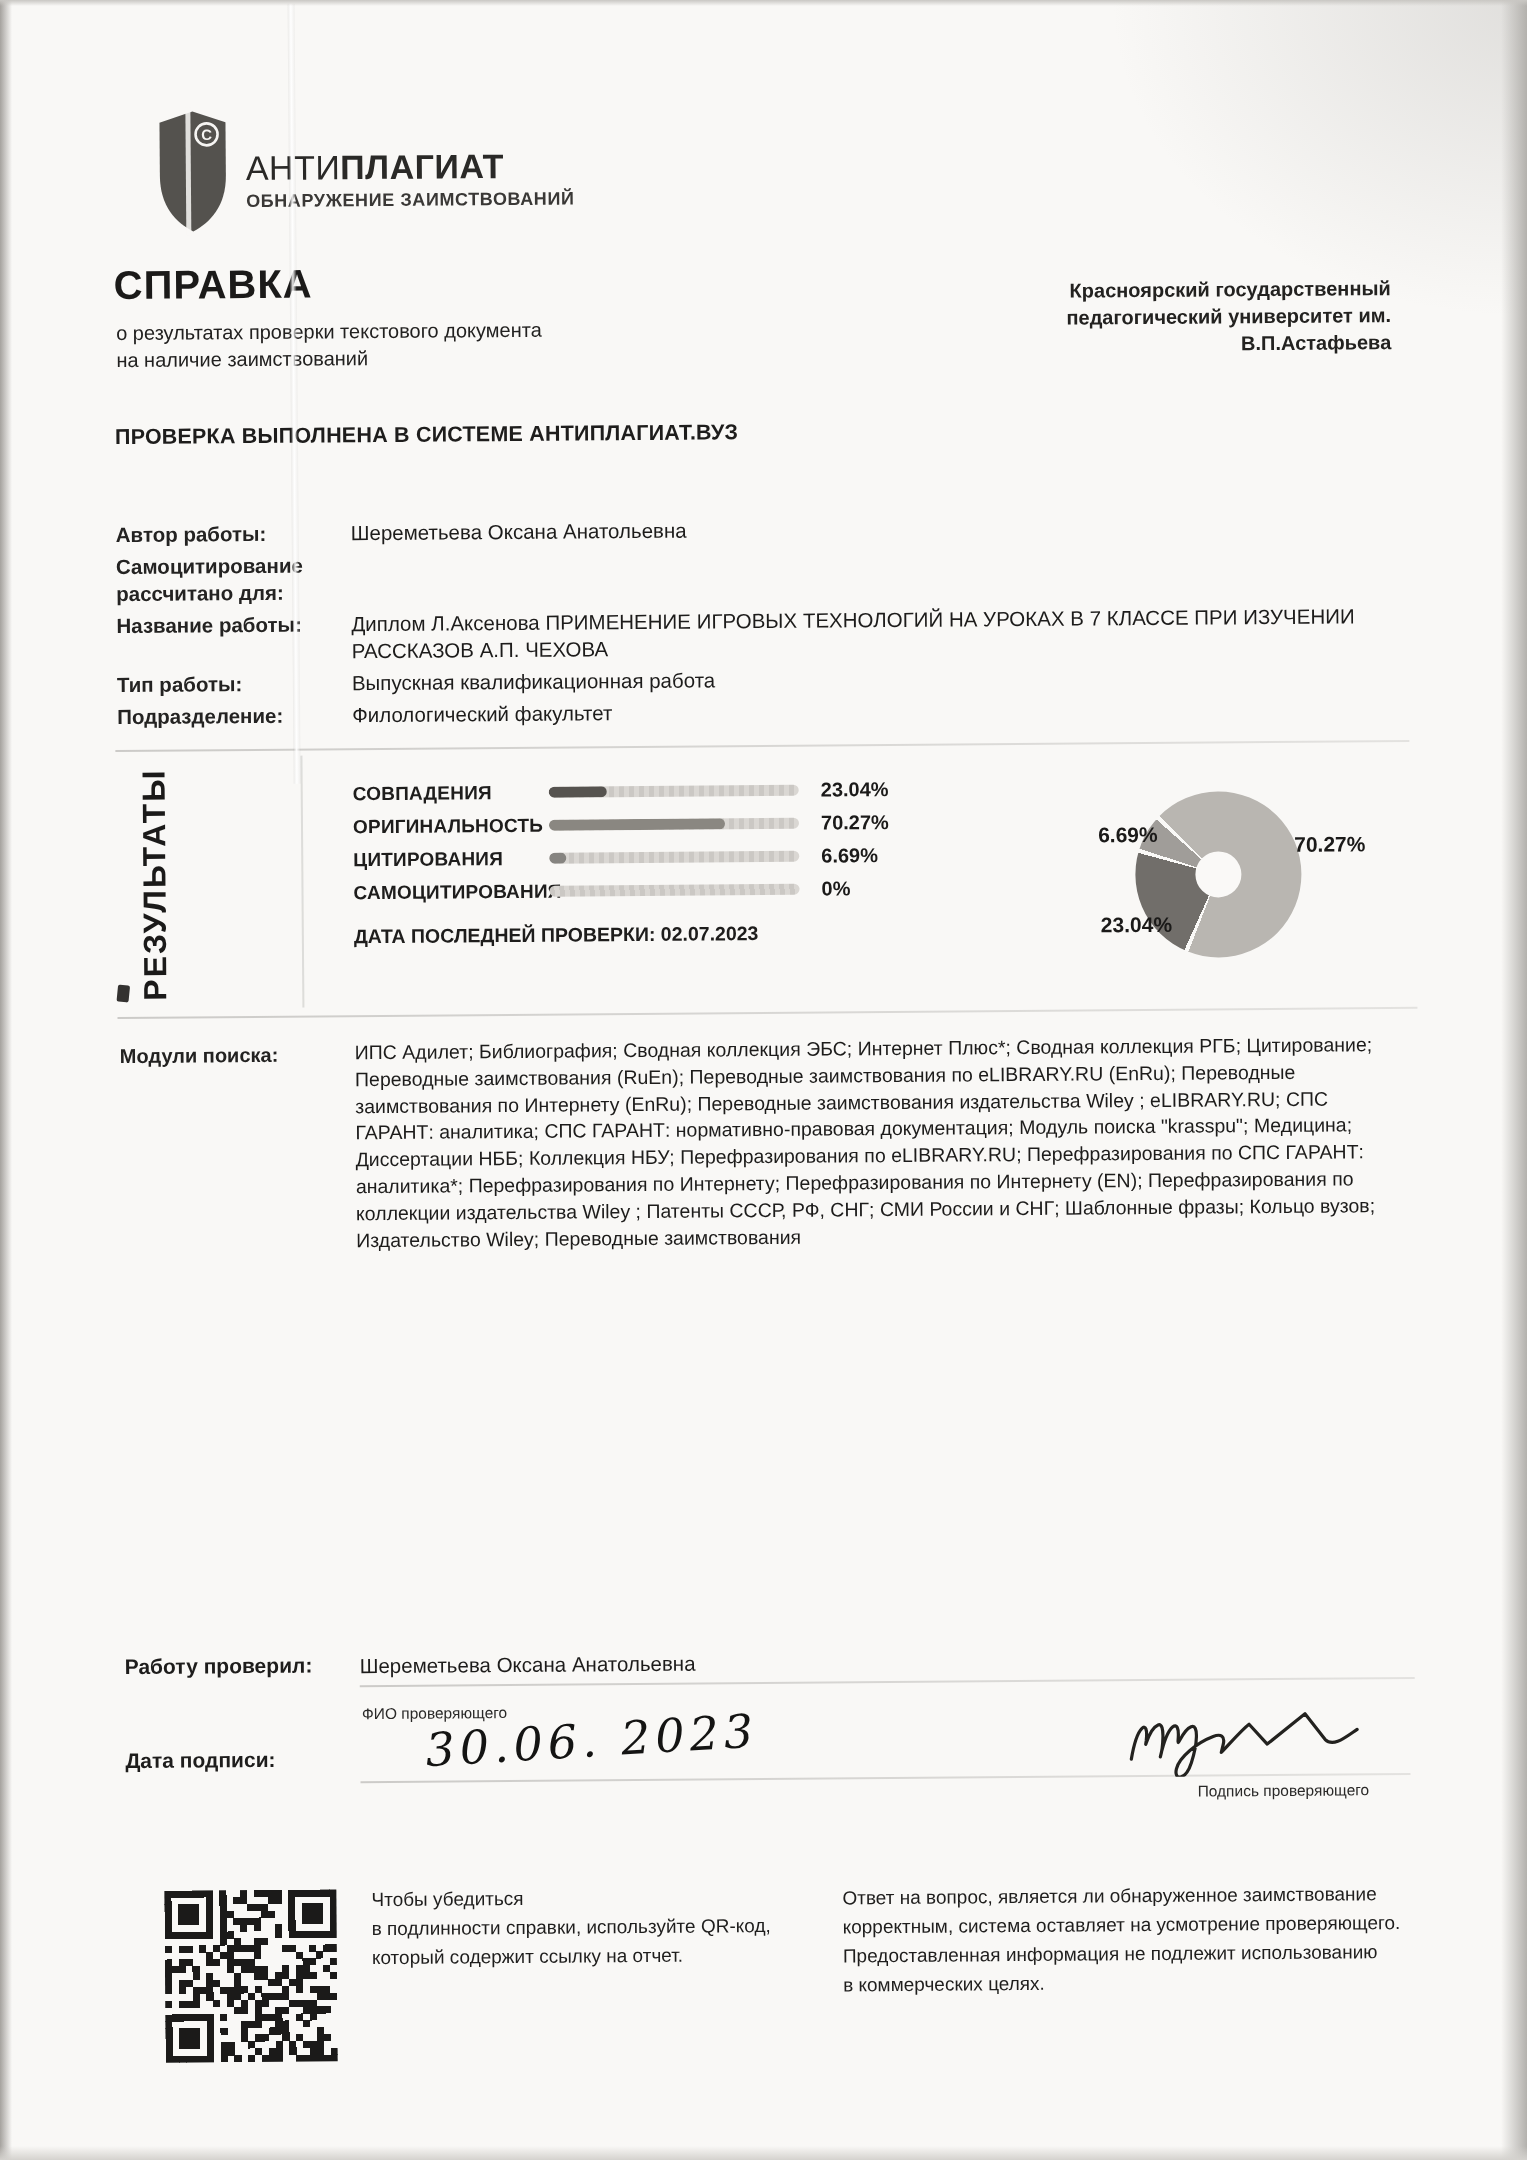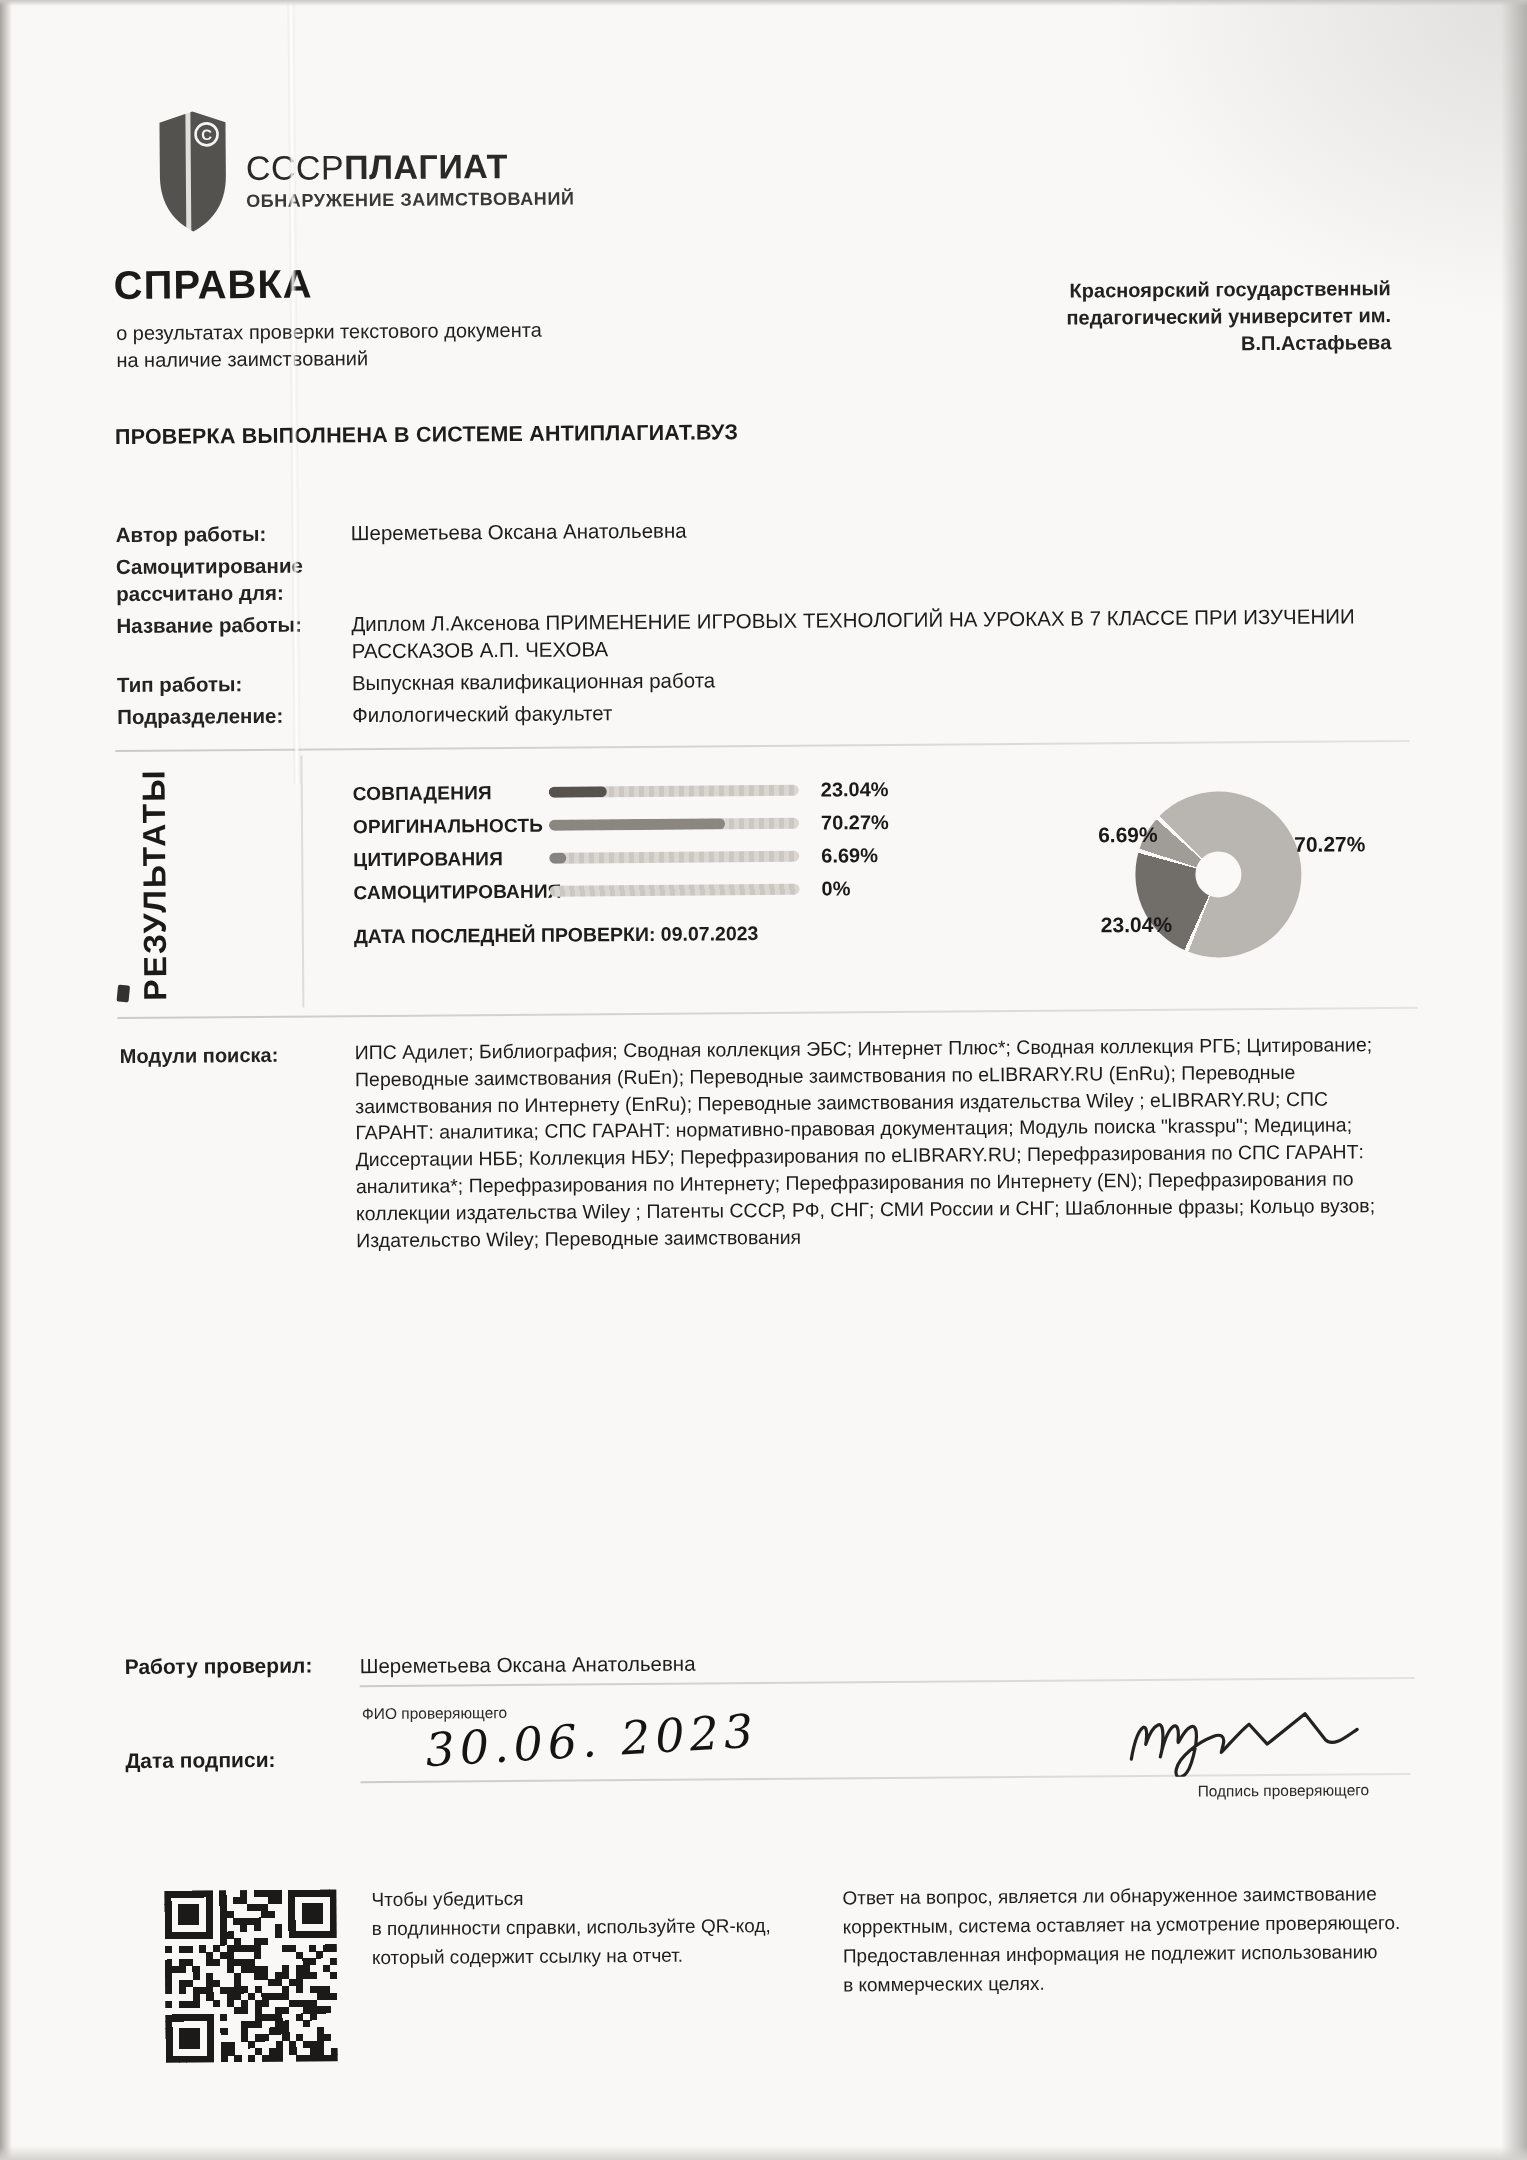--- a/index.html
+++ b/index.html
@@ -107,21 +107,21 @@
     <div class="smudge"></div>
 
     <div class="logo">
       <svg width="74" height="128" viewBox="0 0 74 128">
         <path d="M37 4 L70 15 V68 C70 99 54 115 37 124 C20 115 4 99 4 68 V15 Z" fill="#54524e"></path>
         <rect x="30" y="0" width="5" height="128" fill="rgba(249,248,246,0.85)"></rect>
         <circle cx="51" cy="27" r="11" fill="none" stroke="#f6f5f3" stroke-width="2.6"></circle>
         <text x="51" y="32.5" font-size="15" font-weight="bold" fill="#f6f5f3" text-anchor="middle" font-family="Liberation Sans, sans-serif">C</text>
       </svg>
       <div class="logo-text">
-        <div class="brand"><span>СССР</span><span class="b">ПЛАГИАТ</span></div>
+        <div class="brand"><span>АНТИ</span><span class="b">ПЛАГИАТ</span></div>
         <div class="tagline">ОБНАРУЖЕНИЕ ЗАИМСТВОВАНИЙ</div>
       </div>
     </div>
 
     <div class="university">
       <div>Красноярский государственный</div>
       <div>педагогический университет им.</div>
       <div>В.П.Астафьева</div>
     </div>
 
@@ -175,21 +175,21 @@
         <div class="metric-label">САМОЦИТИРОВАНИЯ</div>
         <div class="bar-track">
             <div class="bar-fill" style="width: 0%; background: rgb(201, 198, 194);"></div>
           </div>
         <div class="metric-value">0%</div>
       </div>
     </div>
 
     <div class="last-check">
       <span>ДАТА ПОСЛЕДНЕЙ ПРОВЕРКИ:</span>
-      <span>09.07.2023</span>
+      <span>02.07.2023</span>
     </div>
 
     <div class="chart">
       <div class="donut" style="background: conic-gradient(from 315deg, rgb(185, 182, 177) 0deg, rgb(185, 182, 177) 246.648deg, rgb(250, 249, 247) 246.648deg, rgb(250, 249, 247) 249.648deg, rgb(113, 110, 106) 249.648deg, rgb(113, 110, 106) 330.518deg, rgb(250, 249, 247) 330.518deg, rgb(250, 249, 247) 333.518deg, rgb(160, 157, 153) 333.518deg, rgb(160, 157, 153) 357deg, rgb(250, 249, 247) 357deg, rgb(250, 249, 247) 360deg);"></div>
       <span class="slice-label sl-669">6.69%</span>
       <span class="slice-label sl-70">70.27%</span>
       <span class="slice-label sl-23">23.04%</span>
     </div>
 
     <div class="rule r2"></div>

